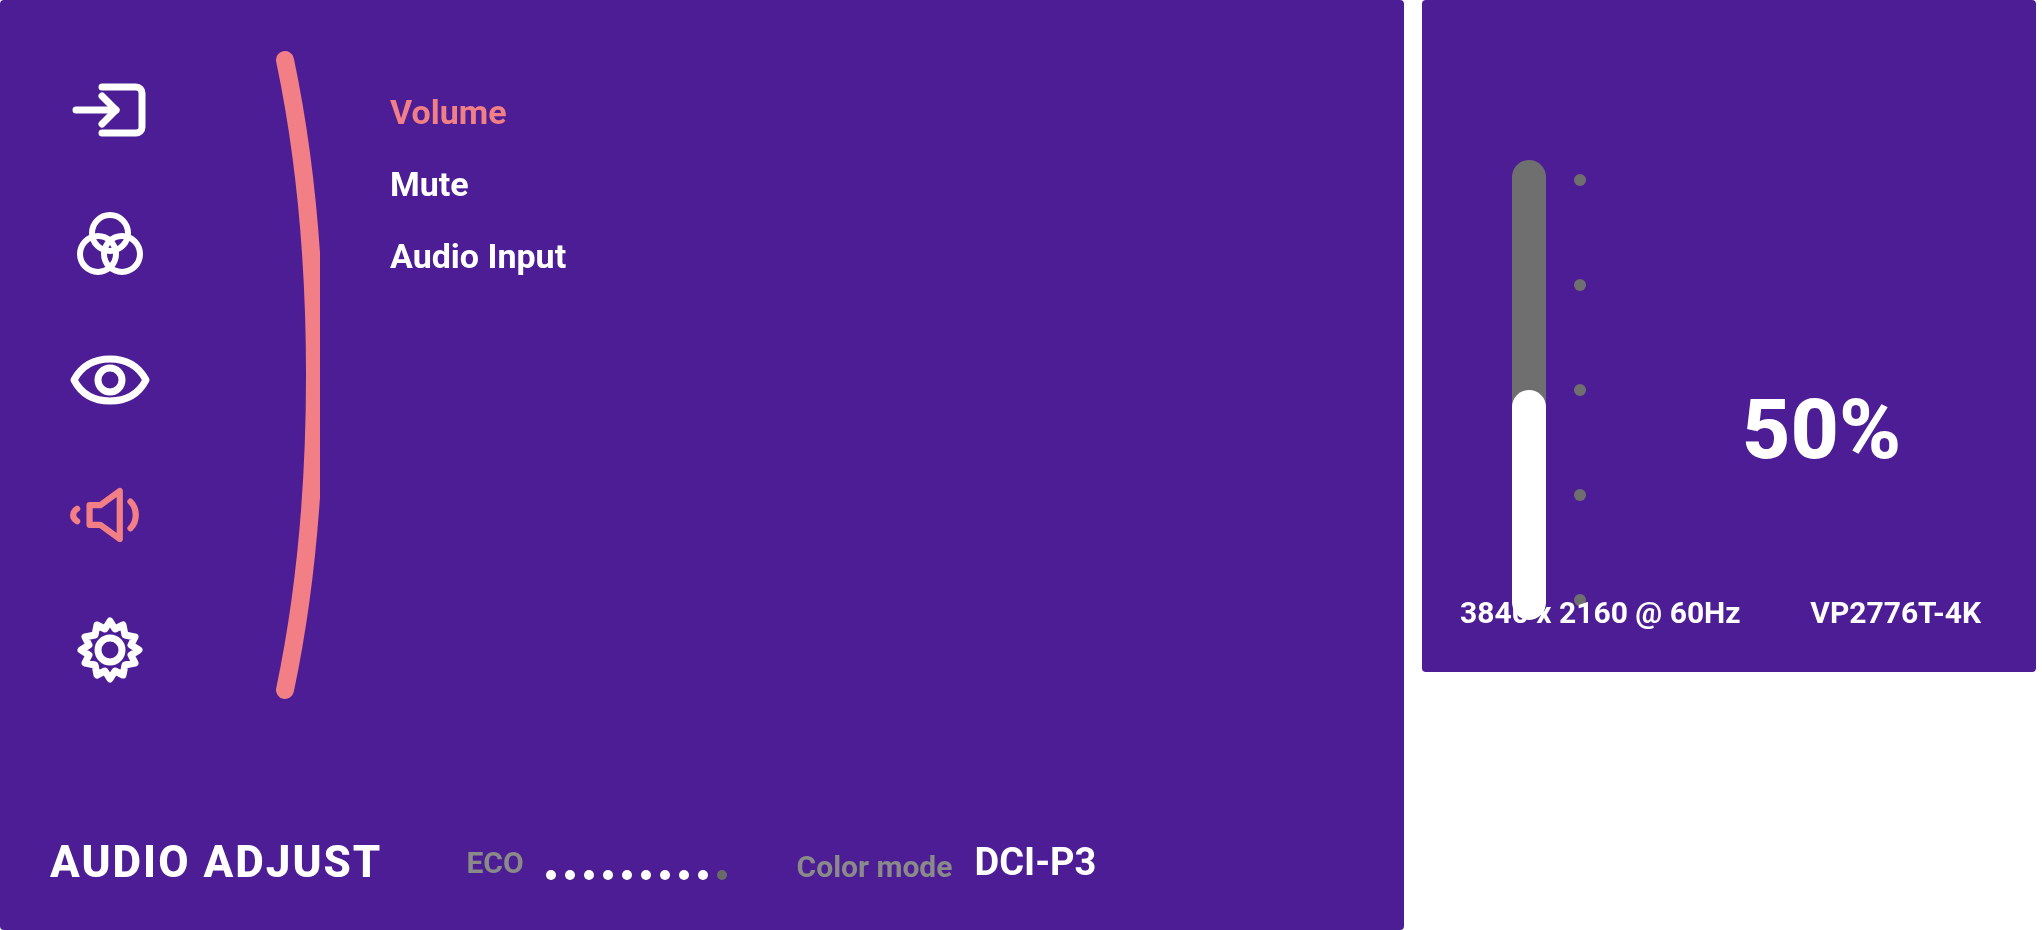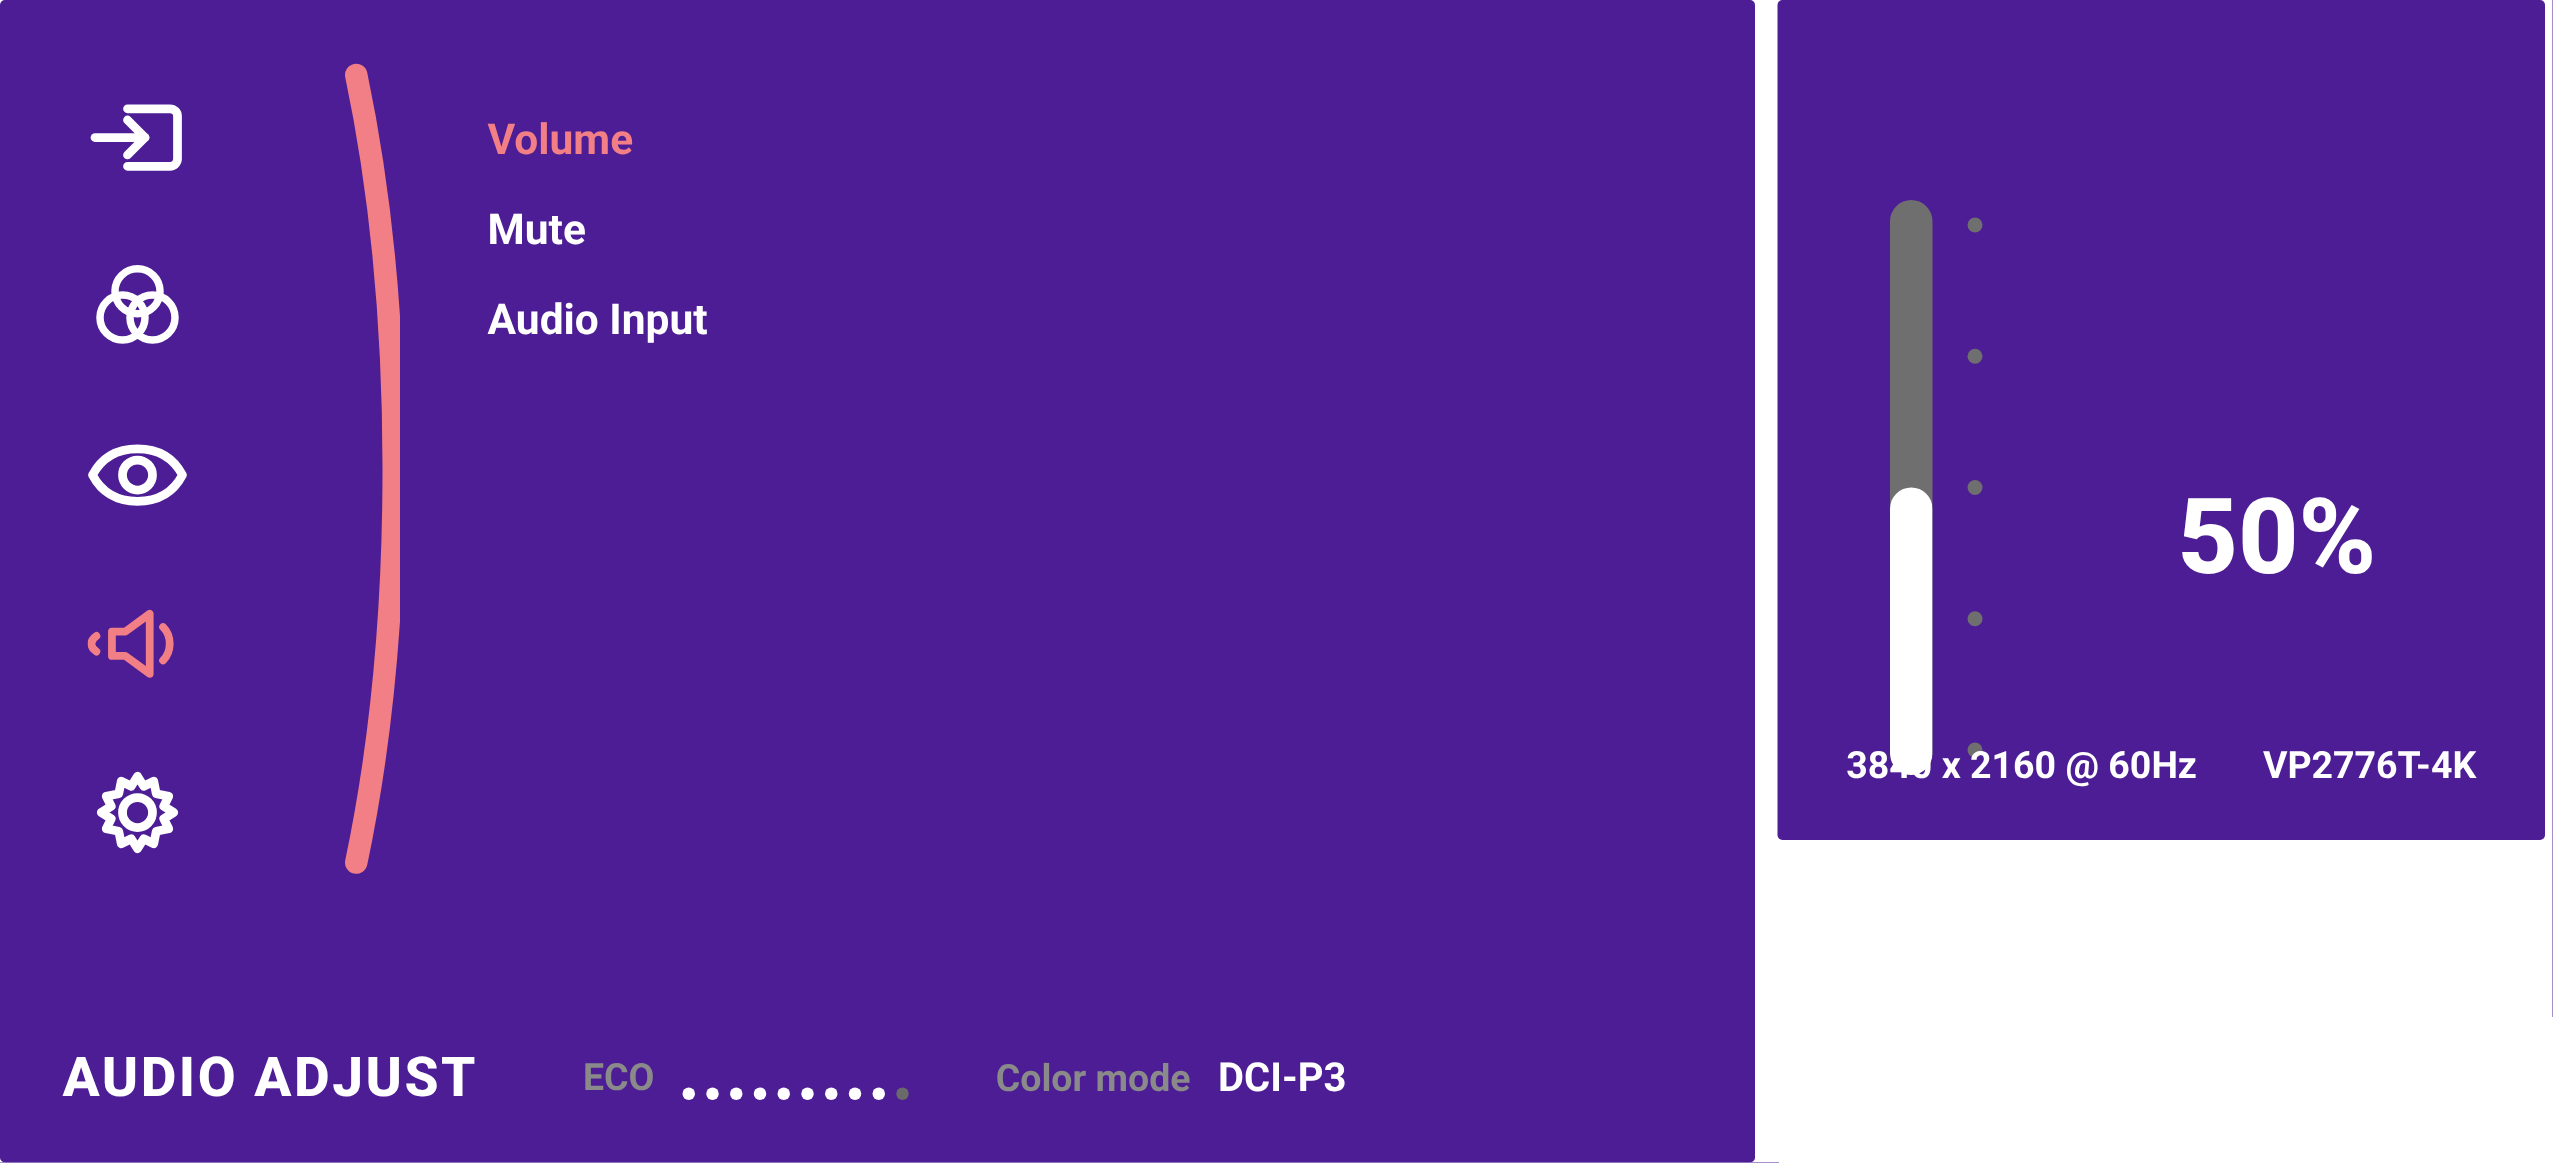--- a/index.html
+++ b/index.html
@@ -96,21 +96,21 @@
     margin-right: 70px;
   }
   .footer-label {
     color: #8a8a8a;
     font-size: 30px;
     font-weight: 700;
     margin-right: 22px;
   }
   .footer-value {
     color: #fff;
-    font-size: 32px;
+    font-size: 38px;
     font-weight: 700;
   }
   .eco-dots {
     display: flex;
     gap: 9px;
   }
   .eco-dot {
     width: 10px;
     height: 10px;
     border-radius: 50%;
@@ -162,21 +162,21 @@
     left: 320px;
     top: 380px;
     font-size: 84px;
     font-weight: 800;
     color: #fff;
   }
 
   .footer-side {
     position: absolute;
     bottom: 42px;
-    left: 55px;
+    left: 38px;
     right: 55px;
     display: flex;
     justify-content: space-between;
     color: #fff;
     font-size: 30px;
     font-weight: 700;
   }
 </style>
 </head>
 <body>

